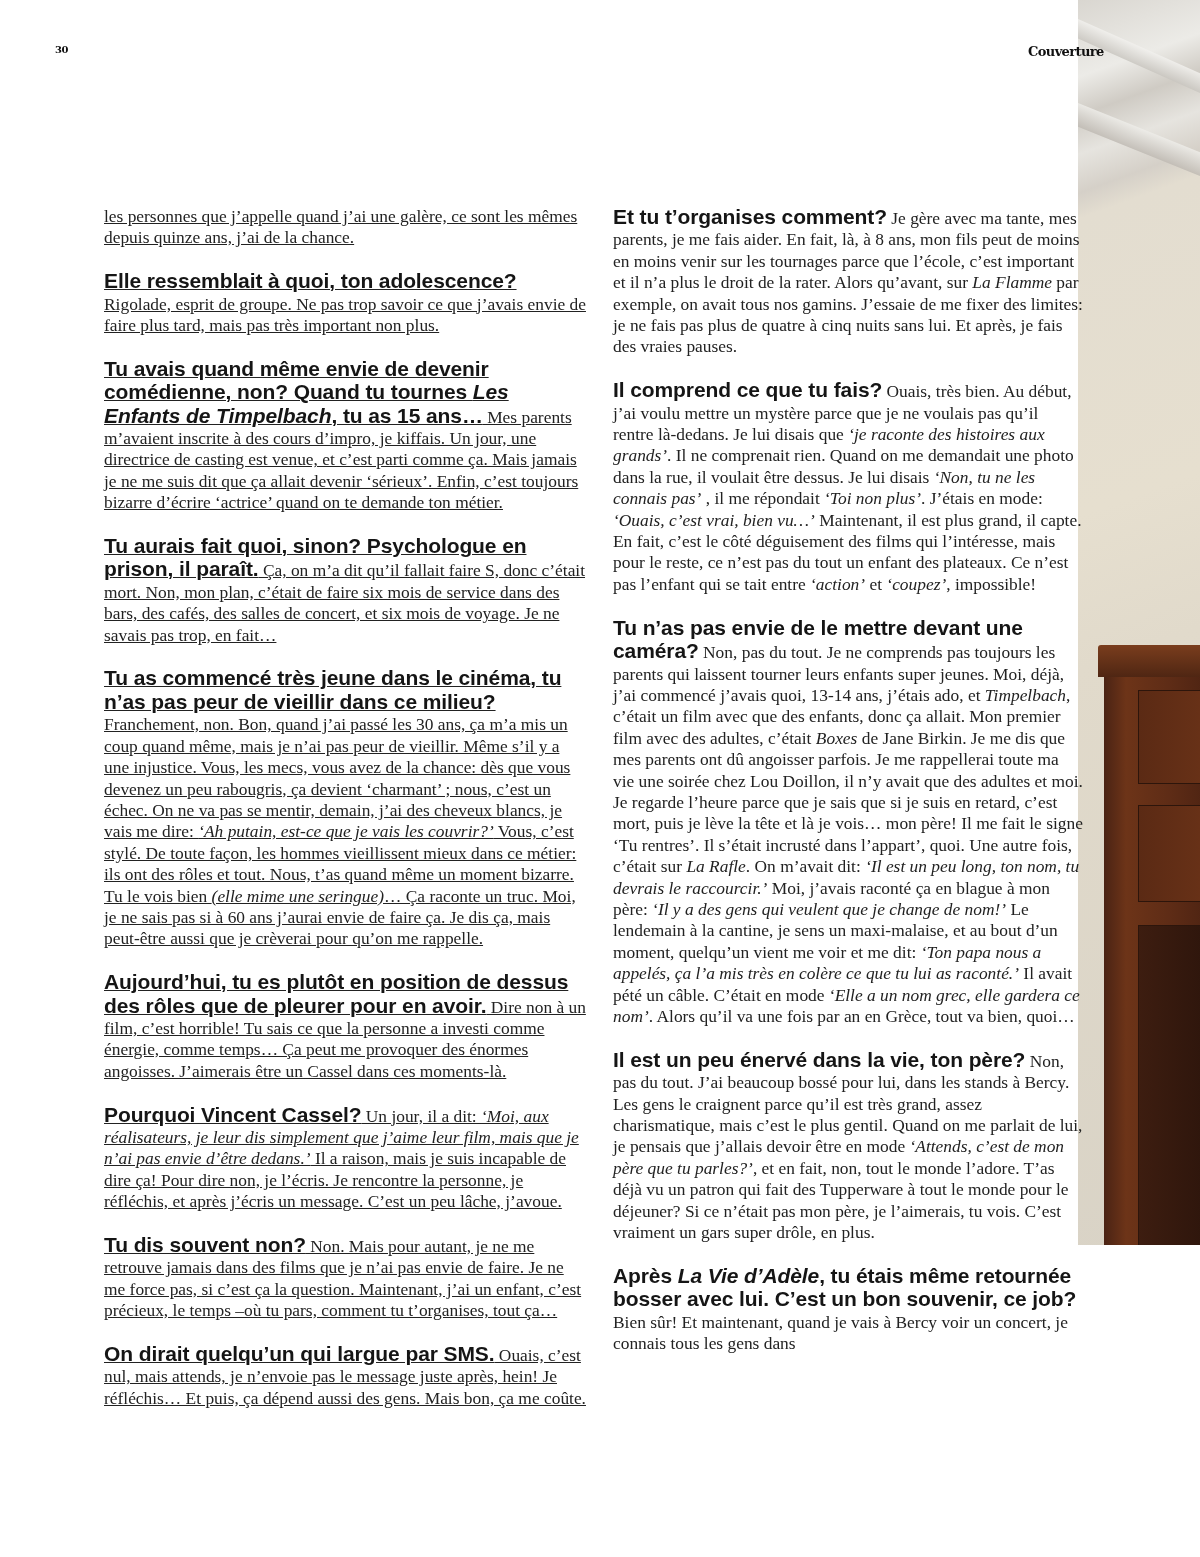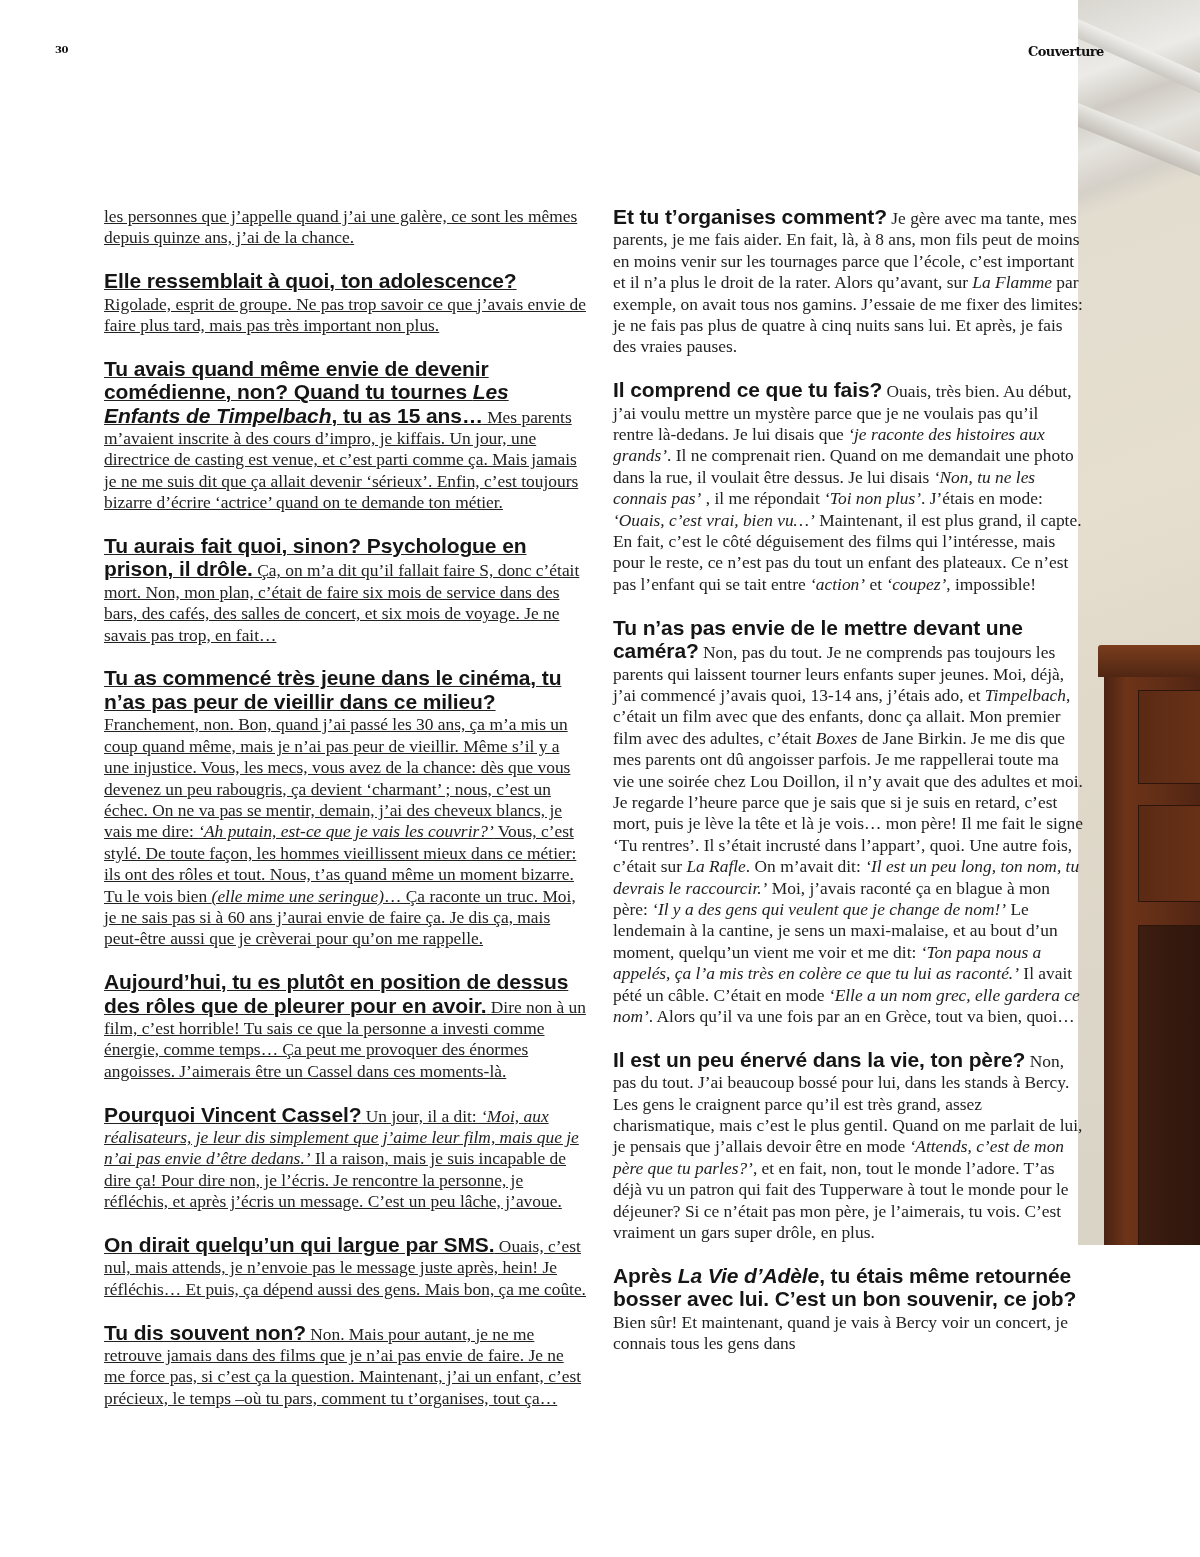--- a/index.html
+++ b/index.html
@@ -78,26 +78,26 @@
   <div class="cabinet-top"></div>
   <div class="drawer d1"></div>
   <div class="drawer d2"></div>
   <div class="drawer d3"></div>
 </div>
 
 <div class="col col-left">
     <p><span><span>les personnes que j’appelle quand j’ai une galère, ce sont les mêmes depuis quinze ans, j’ai de la chance.</span></span></p>
     <p><span class="q"><span>Elle ressemblait à quoi, ton adolescence?</span></span><span><span> Rigolade, esprit de groupe. Ne pas trop savoir ce que j’avais envie de faire plus tard, mais pas très important non plus.</span></span></p>
     <p><span class="q"><span>Tu avais quand même envie de devenir comédienne, non? Quand tu tournes </span><span class="qi">Les Enfants de Timpelbach</span><span>, tu as 15 ans…</span></span><span><span> Mes parents m’avaient inscrite à des cours d’impro, je kiffais. Un jour, une directrice de casting est venue, et c’est parti comme ça. Mais jamais je ne me suis dit que ça allait devenir ‘sérieux’. Enfin, c’est toujours bizarre d’écrire ‘actrice’ quand on te demande ton métier.</span></span></p>
-    <p><span class="q"><span>Tu aurais fait quoi, sinon? Psychologue en prison, il drôle.</span></span><span><span> Ça, on m’a dit qu’il fallait faire S, donc c’était mort. Non, mon plan, c’était de faire six mois de service dans des bars, des cafés, des salles de concert, et six mois de voyage. Je ne savais pas trop, en fait…</span></span></p>
+    <p><span class="q"><span>Tu aurais fait quoi, sinon? Psychologue en prison, il paraît.</span></span><span><span> Ça, on m’a dit qu’il fallait faire S, donc c’était mort. Non, mon plan, c’était de faire six mois de service dans des bars, des cafés, des salles de concert, et six mois de voyage. Je ne savais pas trop, en fait…</span></span></p>
     <p><span class="q"><span>Tu as commencé très jeune dans le cinéma, tu n’as pas peur de vieillir dans ce milieu?</span></span><span><span> Franchement, non. Bon, quand j’ai passé les 30 ans, ça m’a mis un coup quand même, mais je n’ai pas peur de vieillir. Même s’il y a une injustice. Vous, les mecs, vous avez de la chance: dès que vous devenez un peu rabougris, ça devient ‘charmant’ ; nous, c’est un échec. On ne va pas se mentir, demain, j’ai des cheveux blancs, je vais me dire: </span><span class="i">‘Ah putain, est-ce que je vais les couvrir?’</span><span> Vous, c’est stylé. De toute façon, les hommes vieillissent mieux dans ce métier: ils ont des rôles et tout. Nous, t’as quand même un moment bizarre. Tu le vois bien </span><span class="i">(elle mime une seringue)</span><span>… Ça raconte un truc. Moi, je ne sais pas si à 60 ans j’aurai envie de faire ça. Je dis ça, mais peut-être aussi que je crèverai pour qu’on me rappelle.</span></span></p>
     <p><span class="q"><span>Aujourd’hui, tu es plutôt en position de dessus des rôles que de pleurer pour en avoir.</span></span><span><span> Dire non à un film, c’est horrible! Tu sais ce que la personne a investi comme énergie, comme temps… Ça peut me provoquer des énormes angoisses. J’aimerais être un Cassel dans ces moments-là.</span></span></p>
     <p><span class="q"><span>Pourquoi Vincent Cassel?</span></span><span><span> Un jour, il a dit: </span><span class="i">‘Moi, aux réalisateurs, je leur dis simplement que j’aime leur film, mais que je n’ai pas envie d’être dedans.’</span><span> Il a raison, mais je suis incapable de dire ça! Pour dire non, je l’écris. Je rencontre la personne, je réfléchis, et après j’écris un message. C’est un peu lâche, j’avoue.</span></span></p>
+    <p><span class="q"><span>Tu dis souvent non?</span></span><span><span> Non. Mais pour autant, je ne me retrouve jamais dans des films que je n’ai pas envie de faire. Je ne me force pas, si c’est ça la question. Maintenant, j’ai un enfant, c’est précieux, le temps –où tu pars, comment tu t’organises, tout ça…</span></span></p>
     <p><span class="q"><span>On dirait quelqu’un qui largue par SMS.</span></span><span><span> Ouais, c’est nul, mais attends, je n’envoie pas le message juste après, hein! Je réfléchis… Et puis, ça dépend aussi des gens. Mais bon, ça me coûte.</span></span></p>
-    <p><span class="q"><span>Tu dis souvent non?</span></span><span><span> Non. Mais pour autant, je ne me retrouve jamais dans des films que je n’ai pas envie de faire. Je ne me force pas, si c’est ça la question. Maintenant, j’ai un enfant, c’est précieux, le temps –où tu pars, comment tu t’organises, tout ça…</span></span></p>
   </div>
 <div class="col col-right">
     <p><span class="q"><span>Et tu t’organises comment?</span></span><span><span> Je gère avec ma tante, mes parents, je me fais aider. En fait, là, à 8 ans, mon fils peut de moins en moins venir sur les tournages parce que l’école, c’est important et il n’a plus le droit de la rater. Alors qu’avant, sur </span><span class="i">La Flamme</span><span> par exemple, on avait tous nos gamins. J’essaie de me fixer des limites: je ne fais pas plus de quatre à cinq nuits sans lui. Et après, je fais des vraies pauses.</span></span></p>
     <p><span class="q"><span>Il comprend ce que tu fais?</span></span><span><span> Ouais, très bien. Au début, j’ai voulu mettre un mystère parce que je ne voulais pas qu’il rentre là-dedans. Je lui disais que </span><span class="i">‘je raconte des histoires aux grands’</span><span>. Il ne comprenait rien. Quand on me demandait une photo dans la rue, il voulait être dessus. Je lui disais </span><span class="i">‘Non, tu ne les connais pas’</span><span> , il me répondait </span><span class="i">‘Toi non plus’</span><span>. J’étais en mode: </span><span class="i">‘Ouais, c’est vrai, bien vu…’</span><span> Maintenant, il est plus grand, il capte. En fait, c’est le côté déguisement des films qui l’intéresse, mais pour le reste, ce n’est pas du tout un enfant des plateaux. Ce n’est pas l’enfant qui se tait entre </span><span class="i">‘action’</span><span> et </span><span class="i">‘coupez’</span><span>, impossible!</span></span></p>
     <p><span class="q"><span>Tu n’as pas envie de le mettre devant une caméra?</span></span><span><span> Non, pas du tout. Je ne comprends pas toujours les parents qui laissent tourner leurs enfants super jeunes. Moi, déjà, j’ai commencé j’avais quoi, 13-14 ans, j’étais ado, et </span><span class="i">Timpelbach</span><span>, c’était un film avec que des enfants, donc ça allait. Mon premier film avec des adultes, c’était </span><span class="i">Boxes</span><span> de Jane Birkin. Je me dis que mes parents ont dû angoisser parfois. Je me rappellerai toute ma vie une soirée chez Lou Doillon, il n’y avait que des adultes et moi. Je regarde l’heure parce que je sais que si je suis en retard, c’est mort, puis je lève la tête et là je vois… mon père! Il me fait le signe ‘Tu rentres’. Il s’était incrusté dans l’appart’, quoi. Une autre fois, c’était sur </span><span class="i">La Rafle</span><span>. On m’avait dit: </span><span class="i">‘Il est un peu long, ton nom, tu devrais le raccourcir.’</span><span> Moi, j’avais raconté ça en blague à mon père: </span><span class="i">‘Il y a des gens qui veulent que je change de nom!’</span><span> Le lendemain à la cantine, je sens un maxi-malaise, et au bout d’un moment, quelqu’un vient me voir et me dit: </span><span class="i">‘Ton papa nous a appelés, ça l’a mis très en colère ce que tu lui as raconté.’</span><span> Il avait pété un câble. C’était en mode </span><span class="i">‘Elle a un nom grec, elle gardera ce nom’</span><span>. Alors qu’il va une fois par an en Grèce, tout va bien, quoi…</span></span></p>
     <p><span class="q"><span>Il est un peu énervé dans la vie, ton père?</span></span><span><span> Non, pas du tout. J’ai beaucoup bossé pour lui, dans les stands à Bercy. Les gens le craignent parce qu’il est très grand, assez charismatique, mais c’est le plus gentil. Quand on me parlait de lui, je pensais que j’allais devoir être en mode </span><span class="i">‘Attends, c’est de mon père que tu parles?’</span><span>, et en fait, non, tout le monde l’adore. T’as déjà vu un patron qui fait des Tupperware à tout le monde pour le déjeuner? Si ce n’était pas mon père, je l’aimerais, tu vois. C’est vraiment un gars super drôle, en plus.</span></span></p>
     <p><span class="q"><span>Après </span><span class="qi">La Vie d’Adèle</span><span>, tu étais même retournée bosser avec lui. C’est un bon souvenir, ce job?</span></span><span><span> Bien sûr! Et maintenant, quand je vais à Bercy voir un concert, je connais tous les gens dans</span></span></p>
   </div>
 
 </body></html>

